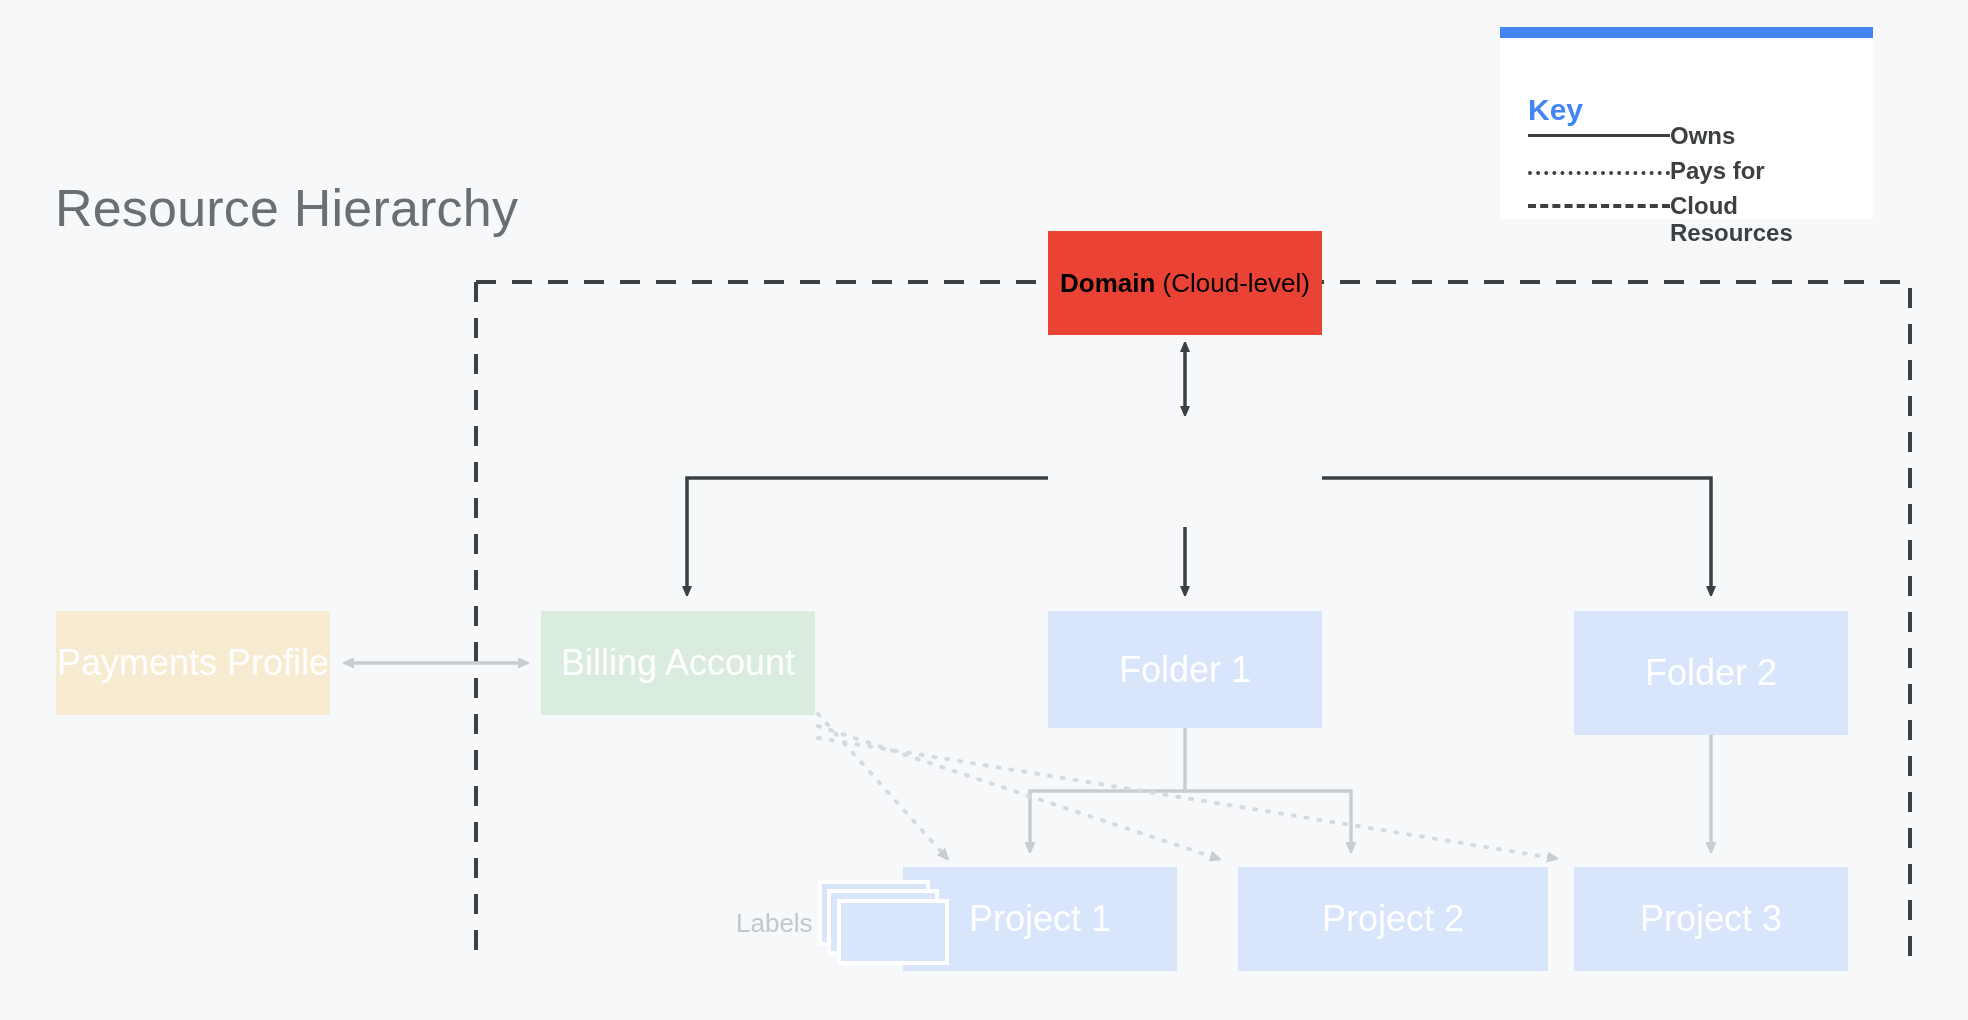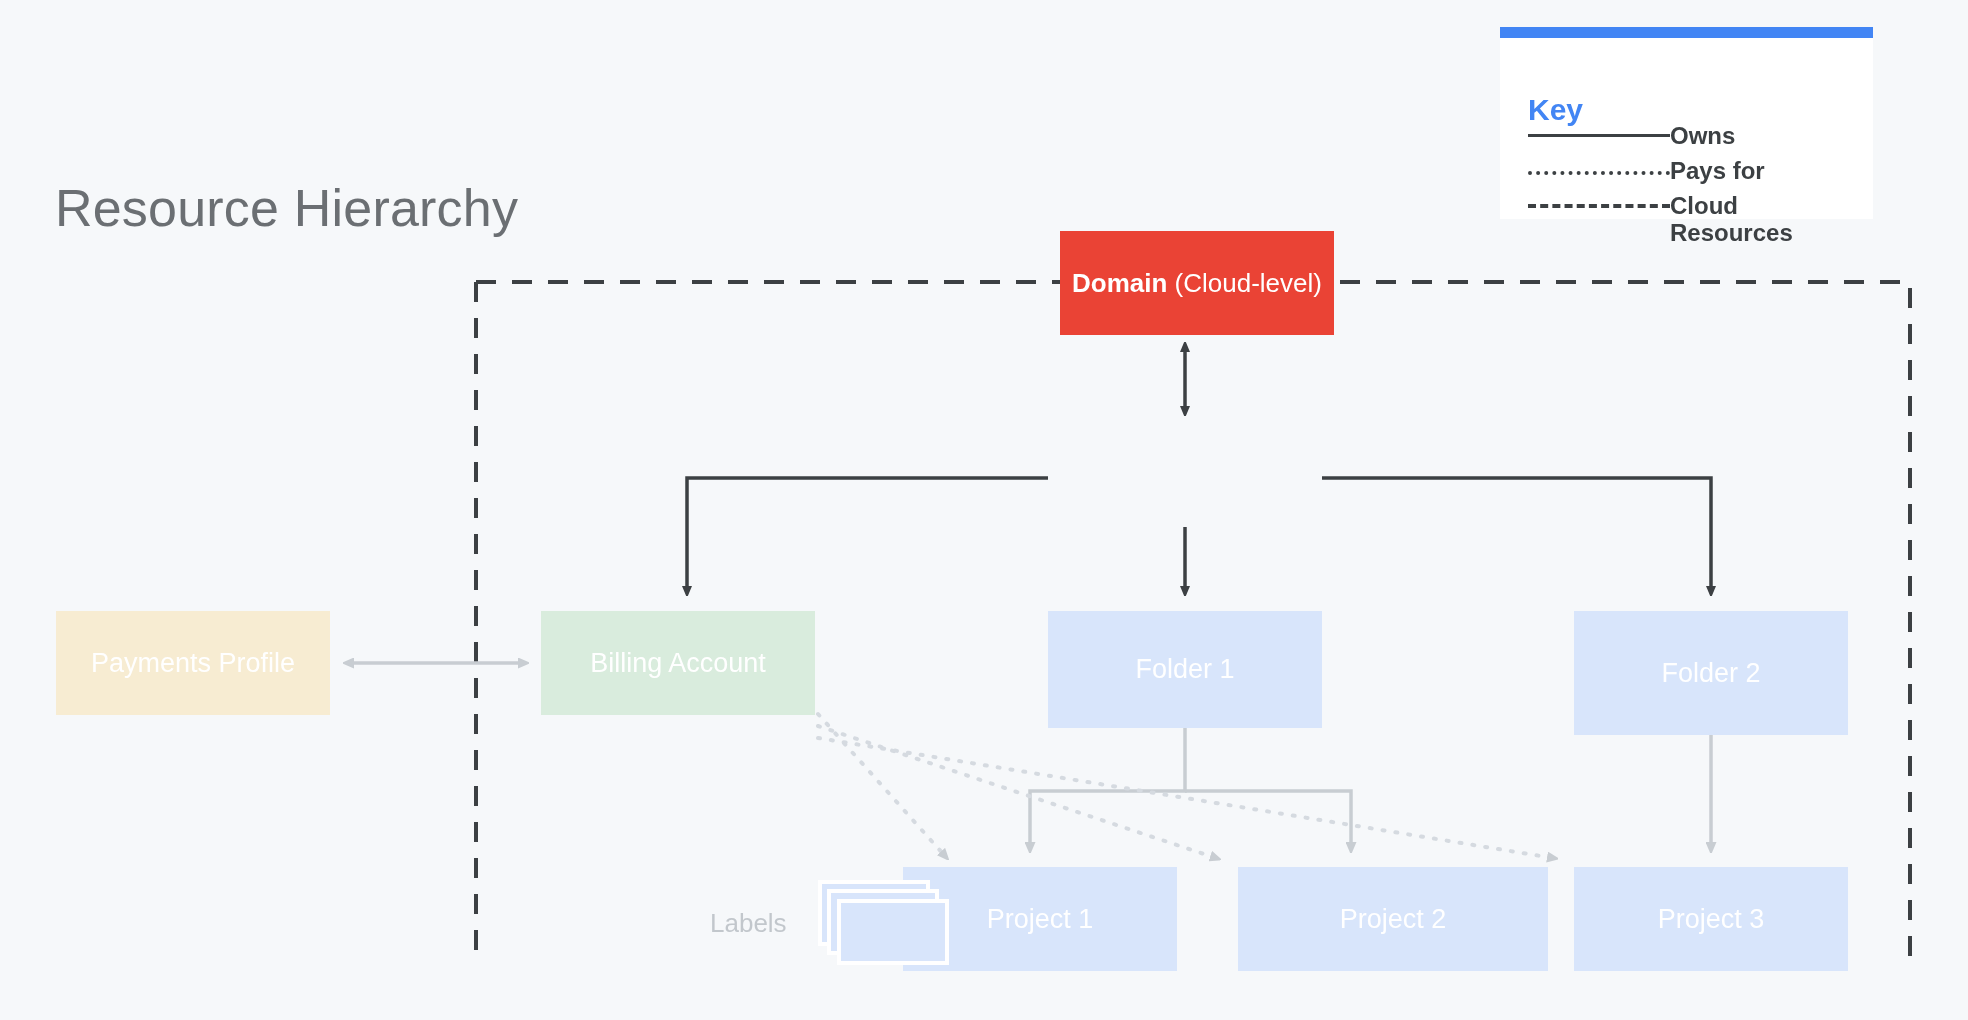--- a/index.html
+++ b/index.html
@@ -49,58 +49,57 @@
     top: 178px;
     font-size: 52px;
     font-weight: 400;
     color: #6b6f73;
     letter-spacing: 0.2px;
   }
 
   
   .node-red {
     background: #ea4335;
-    color: #ffffff;
-    margin-left: 12px;
+    color: #000000;
   }
   .node-red .node-label { font-size: 26px; }
   .node-red .node-label b { font-weight: 700; }
   .node-red .node-label .thin { font-weight: 400; }
 
   #node-domain {
     left: 1048px; top: 231px; width: 274px; height: 104px;
   }
   #node-organization {
     left: 1048px; top: 423px; width: 274px; height: 104px;
     font-weight: 700;
   }
   #node-organization .node-label { font-weight: 700; font-size: 27px; }
 
   
   .node-pale .node-label {
-    font-size: 27px;
+    font-size: 36px;
     font-weight: 400;
     color: #ffffff;
   }
   .node-cream { background: #f7ecd2; }
   .node-green { background: #d9ecdd; }
   .node-blue  { background: #d8e5fb; }
 
   #node-payments   { left: 56px;   top: 611px; width: 274px; height: 104px; }
   #node-billing    { left: 541px;  top: 611px; width: 274px; height: 104px; }
   #node-folder1    { left: 1048px; top: 611px; width: 274px; height: 117px; }
   #node-folder2    { left: 1574px; top: 611px; width: 274px; height: 124px; }
   #node-project1   { left: 903px;  top: 867px; width: 274px; height: 104px; }
   #node-project2   { left: 1238px; top: 867px; width: 310px; height: 104px; }
   #node-project3   { left: 1574px; top: 867px; width: 274px; height: 104px; }
 
   
   #labels-text {
     position: absolute;
-    left: 710px;
+    left: 736px;
     top: 908px;
     font-size: 26px;
     color: #c2c7cc;
   }
 
   
   #labels-stack {
     position: absolute;
     left: 818px;
     top: 880px;

